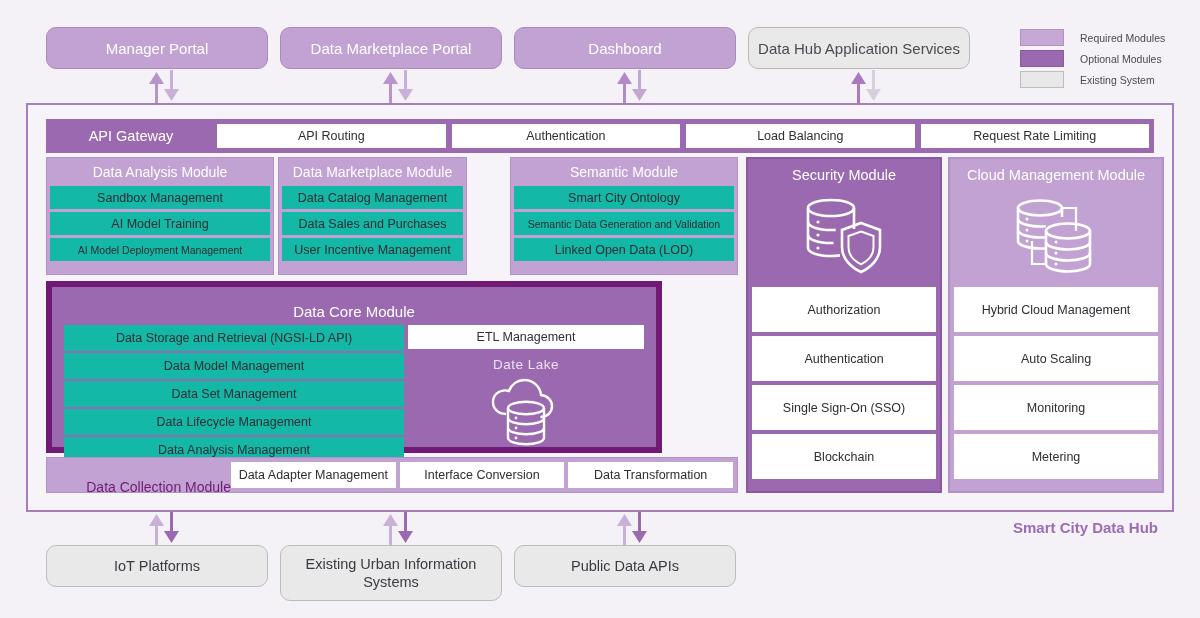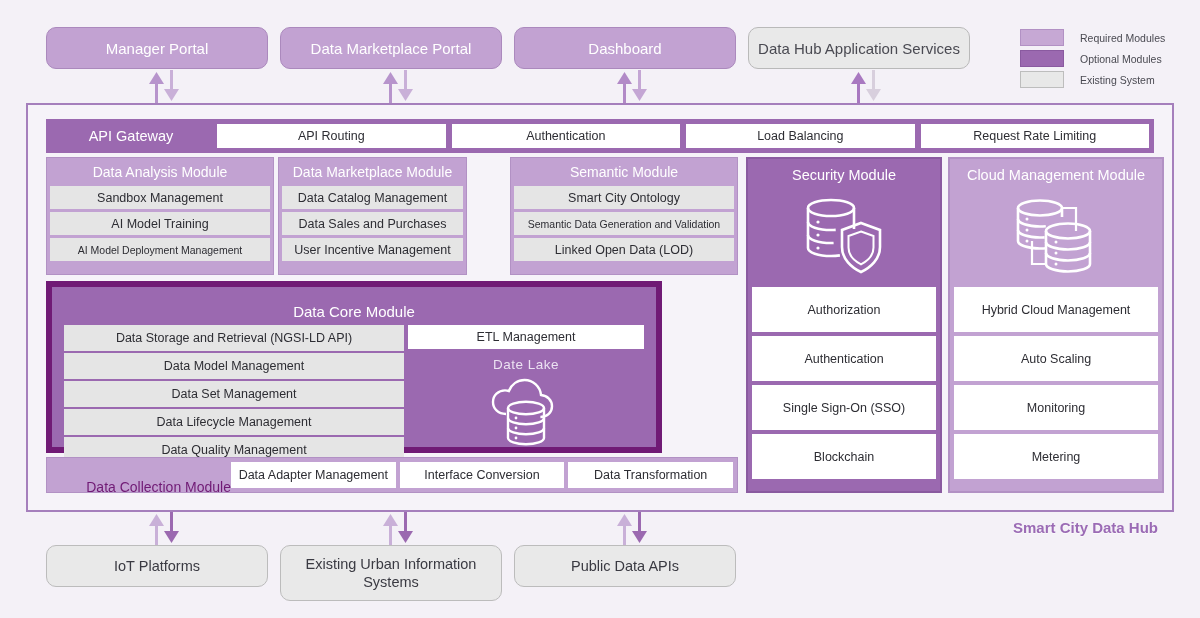--- a/index.html
+++ b/index.html
@@ -72,21 +72,21 @@
   .mod-row{position:absolute;left:18px;top:52px;width:1108px;height:120px;}
   .mod-col{
     position:absolute;top:0;box-sizing:border-box;
     background:#c2a2d2;border:1px solid #b291c4;padding:3px;
   }
   .mod-head{
     text-align:center;color:#fff;font-size:14px;line-height:22px;height:22px;
     white-space:nowrap;overflow:hidden;
   }
   .mod-item{
-    background:#e5e5e5;height:23px;margin-top:3px;
+    background:#14b8a6;height:23px;margin-top:3px;
     display:flex;align-items:center;justify-content:center;
     font-size:12.5px;color:#2d2d33;white-space:nowrap;overflow:hidden;text-align:center;
   }
   .mod-item.tight{font-size:10.5px;}
 
   #mcol0{left:0px;width:228px;height:118px;}
   #mcol1{left:232px;width:189px;height:118px;}
   #mcol2{left:464px;width:228px;height:118px;}
 
   
@@ -319,21 +319,21 @@
     </div>
 
     <div class="core">
       <div class="core-head">Data Core Module</div>
       <div class="core-body">
         <div class="core-left">
           <div class="mod-item">Data Storage and Retrieval (NGSI-LD API)</div>
           <div class="mod-item">Data Model Management</div>
           <div class="mod-item">Data Set Management</div>
           <div class="mod-item">Data Lifecycle Management</div>
-          <div class="mod-item">Data Quality Management</div>
+          <div class="mod-item">Data Analysis Management</div>
         </div>
         <div class="core-right">
           <div class="etl">ETL Management</div>
           <div class="lake">
             <div class="lake-label">Date  Lake</div>
             <svg width="84" height="74" viewBox="0 0 84 74" fill="none" stroke="#ffffff" stroke-width="2.4">
               <path d="M22 38 c-8 0-13-5.4-13-12 c0-6.6 5.4-11.6 12-11.6 c1.4 0 2.7.2 3.9.6 C27.6 8.4 33.6 4 40.6 4 c8.6 0 15.6 6.6 16.4 15 c6.4.5 11 5.3 11 11.2 c0 6-4.6 10.6-11.6 10.8"></path>
               <ellipse cx="42" cy="32" rx="18" ry="6.2"></ellipse>
               <path d="M24 32 V62 c0 3.4 8.1 6.2 18 6.2 s18-2.8 18-6.2 V32"></path>
               <path d="M24 42 c0 3.4 8.1 6.2 18 6.2 s18-2.8 18-6.2"></path>

